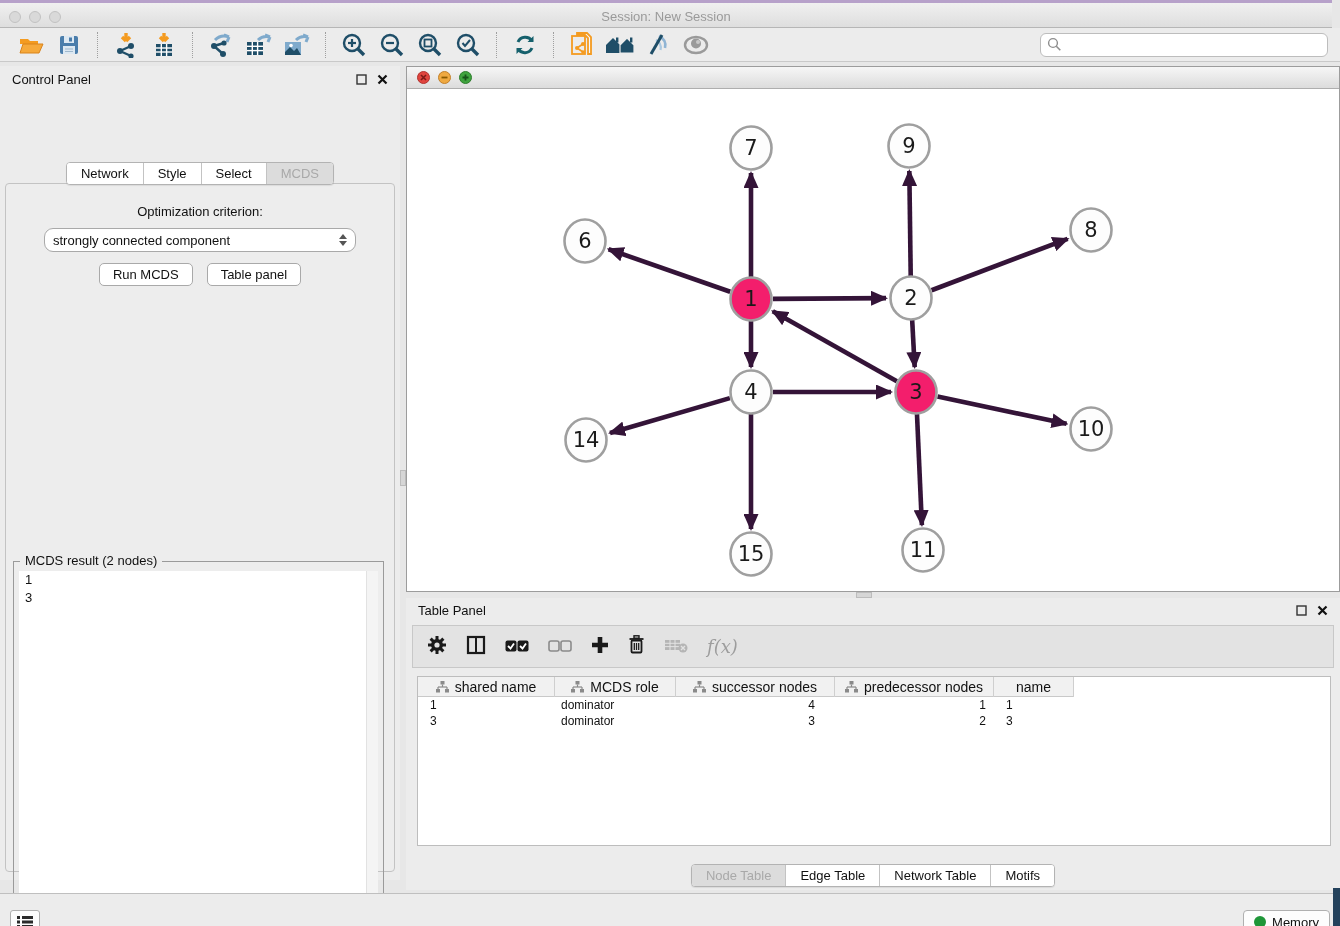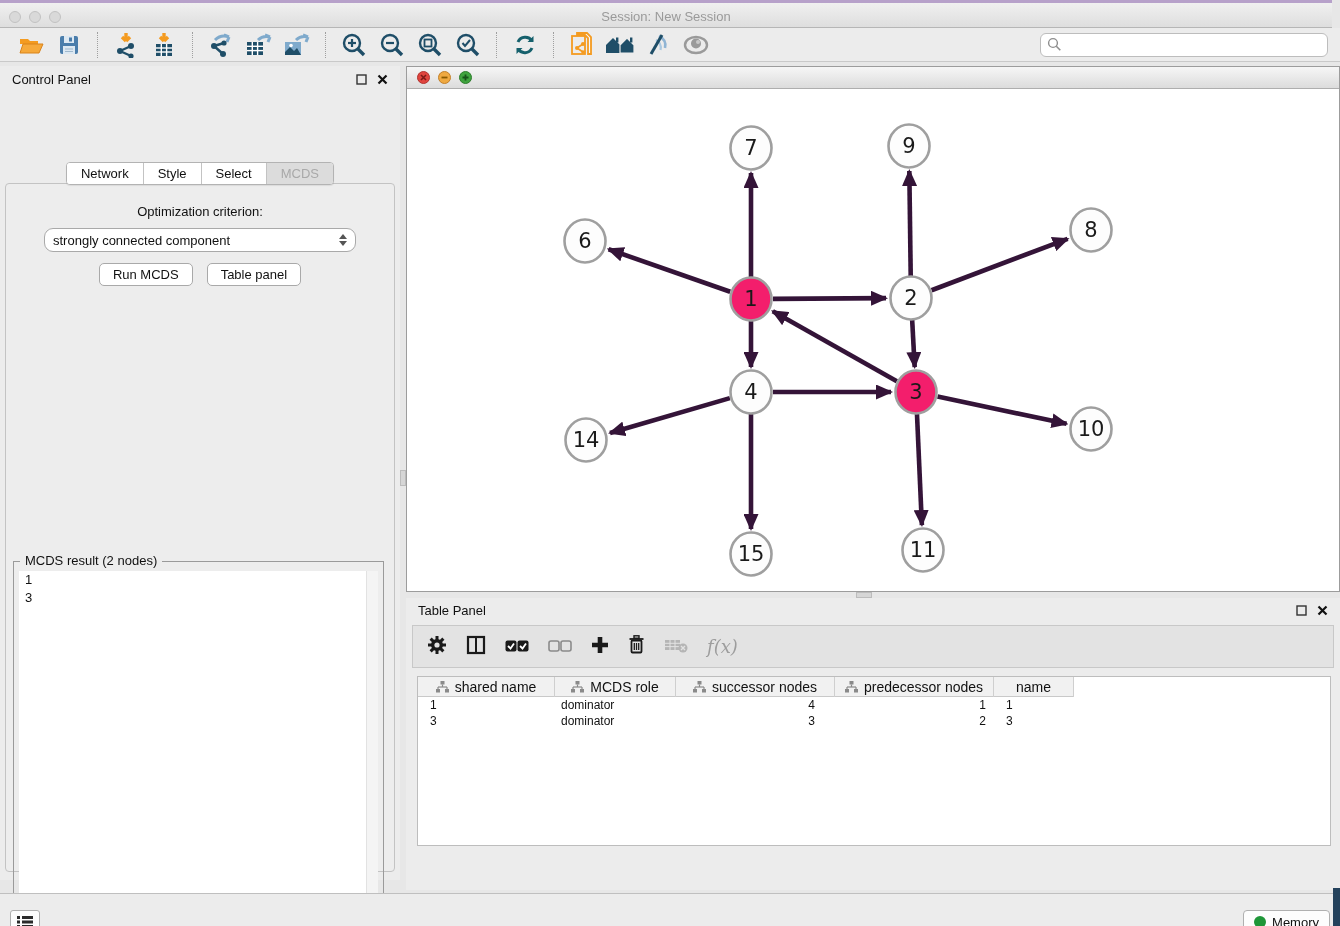--- a/index.html
+++ b/index.html
@@ -540,20 +540,28 @@
           </div>
           <div class="tp-row">
             <div class="tp-td" style="width: 137px; text-align: left; padding-left: 12px;">3</div>
             <div class="tp-td" style="width: 121px; text-align: left; padding-left: 6px;">dominator</div>
             <div class="tp-td" style="width: 159px; text-align: right; padding-right: 20px;">3</div>
             <div class="tp-td" style="width: 159px; text-align: right; padding-right: 8px;">2</div>
             <div class="tp-td" style="width: 80px; text-align: left; padding-left: 12px;">3</div>
           </div>
         </div>
     </div>
+    <div class="tp-tabs">
+      <div class="seg" id="tp-tab-seg">
+          <div class="seg-item selected">Node Table</div>
+          <div class="seg-item">Edge Table</div>
+          <div class="seg-item">Network Table</div>
+          <div class="seg-item">Motifs</div>
+        </div>
+    </div>
   </div>
 
   <div class="statusbar">
     <div class="sb-btn">
       <svg width="16" height="14" viewBox="0 0 16 14">
           <g fill="#2b2b2b">
             <rect x="0" y="1" width="3" height="3"></rect>
             <rect x="5" y="1" width="11" height="3"></rect>
             <rect x="0" y="5.5" width="3" height="3"></rect>
             <rect x="5" y="5.5" width="11" height="3"></rect>

